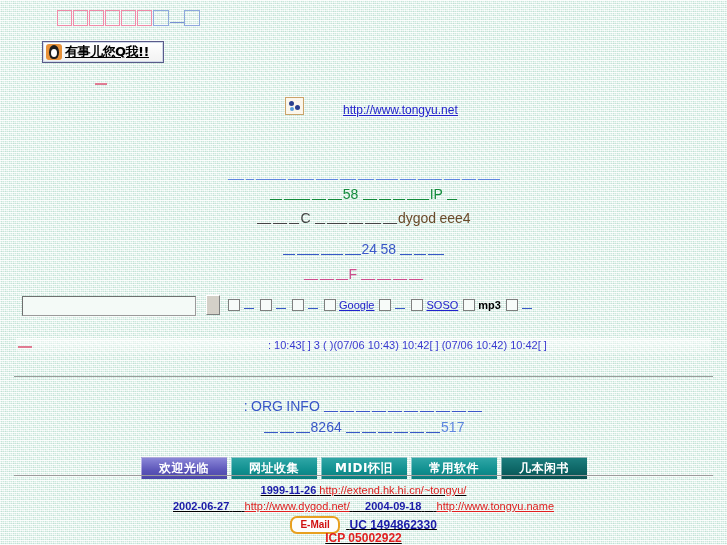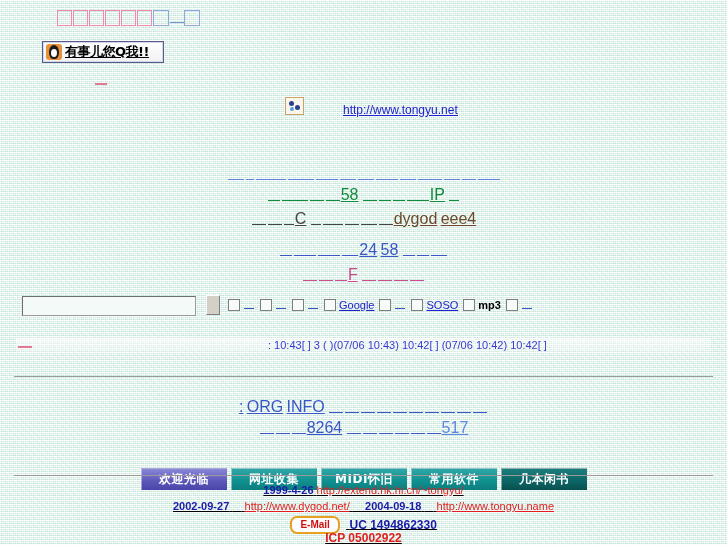--- a/index.html
+++ b/index.html
@@ -48,42 +48,42 @@
 
   
   .url-icon{left:285px;top:97px;width:17px;height:16px;border:1px solid #caa36a;background:#fbf6ec;}
   .url-icon i{position:absolute;border-radius:50%;background:#2a3f8f;display:block;}
   .link{color:#2222cc;text-decoration:underline;cursor:pointer;}
   .site-url{left:343px;top:103px;font-size:12px;}
 
   
   .block{position:absolute;text-align:center;width:727px;left:0;}
   .u{display:inline-block;border-bottom:1px solid currentColor;height:8px;margin:0 1px;vertical-align:middle;}
-  .lbl{text-decoration:underline;font-size:16px;}
+  .lbl{font-size:14px;}
 
   
   .search-row{left:0;top:296px;width:592px;height:26px;}
   .sinput{position:absolute;left:22px;top:0px;width:168px;height:16px;
     border:1px solid #9a9a9a;border-top-color:#6f6f6f;border-left-color:#6f6f6f;background:#f4faf7;}
   .sbtn{position:absolute;left:206px;top:-1px;width:14px;height:20px;background:#d4d0c8;
     border:1px solid #fff;border-right-color:#808080;border-bottom-color:#808080;}
   .radios{position:absolute;left:228px;top:1px;height:16px;white-space:nowrap;}
   .rb{display:inline-block;width:10px;height:10px;border:1px solid #7f7f7f;background:#f7fbf9;vertical-align:middle;margin:0 3px 0 0;}
   .rtxt{font-size:11px;vertical-align:middle;margin-right:5px;}
 
   
   .marq-rule{left:16px;top:338px;width:695px;height:15px;border-top:1px solid #fff;
      background:linear-gradient(rgba(255,255,255,.55),rgba(255,255,255,.15));}
   .marq{position:absolute;left:268px;top:339px;white-space:nowrap;font-size:11px;color:#3a3ad0;}
   .marq-dash{left:18px;top:345px;width:14px;border-bottom:2px solid #e07a92;height:1px;}
 
   hr.sep{position:absolute;left:14px;width:699px;height:0;border:0;border-top:1px solid #9a9a9a;margin:0;}
 
   
-  .nav{left:0;top:468px;width:727px;text-align:center;}
+  .nav{left:0;top:457px;width:727px;text-align:center;}
   .nbtn{display:inline-block;width:85px;height:21px;line-height:21px;margin:0 2px;
      font-family:"DejaVu Sans",sans-serif;font-size:12px;font-weight:bold;color:#fff;
      text-align:center;vertical-align:middle;cursor:pointer;letter-spacing:0.5px;
      border-top:1px solid rgba(255,255,255,.55);border-left:1px solid rgba(255,255,255,.45);}
   .nbtn.v1{background:linear-gradient(180deg,#8a86d8,#5b55b8 60%,#4a45a8);}
   .nbtn.v2{background:linear-gradient(180deg,#2fa6a6,#0f8f8f 60%,#0b7d7d);}
   .nbtn.v3{background:linear-gradient(180deg,#1c7d7d,#0c6464 60%,#084f4f);}
 
   
   .f1{left:0;top:484px;width:727px;text-align:center;font-size:11px;}
@@ -145,26 +145,26 @@
   <div id="midBlock">
       <div class="block" style="top: 398px; color: rgb(58, 87, 200);"><span class="lbl">:</span> <span class="lbl">ORG</span> <span class="lbl">INFO</span> <span class="u" style="width: 14px;"></span><span class="u" style="width: 14px;"></span><span class="u" style="width: 14px;"></span><span class="u" style="width: 14px;"></span><span class="u" style="width: 14px;"></span><span class="u" style="width: 14px;"></span><span class="u" style="width: 14px;"></span><span class="u" style="width: 14px;"></span><span class="u" style="width: 14px;"></span><span class="u" style="width: 14px;"></span></div>
       <div class="block" style="top: 419px; color: rgb(58, 87, 200);"><span class="u" style="width: 14px;"></span><span class="u" style="width: 14px;"></span><span class="u" style="width: 14px;"></span><span class="lbl">8264</span> <span class="u" style="width: 14px;"></span><span class="u" style="width: 14px;"></span><span class="u" style="width: 14px;"></span><span class="u" style="width: 14px;"></span><span class="u" style="width: 14px;"></span><span class="u" style="width: 14px;"></span><span class="lbl" style="color: rgb(94, 134, 224);">517</span> </div>
     </div>
 
   <div class="abs nav" id="navBar"><span class="nbtn v1">欢迎光临</span><span class="nbtn v2">网址收集</span><span class="nbtn v2">MIDI怀旧</span><span class="nbtn v2">常用软件</span><span class="nbtn v3">几本闲书</span></div>
 
   <hr class="sep" style="top:475px;">
 
   <div class="abs f1">
-    <span class="dblue">1999-4-26</span>
+    <span class="dblue">1999-11-26</span>
     <span> </span>
     <span class="dred">http://extend.hk.hi.cn/~tongyu/</span>
   </div>
   <div class="abs f2">
-    <span class="dblue">2002-09-27</span>
+    <span class="dblue">2002-06-27</span>
     <span>&nbsp;&nbsp;&nbsp;</span>
     <span class="dred" style="text-decoration:underline">http://www.dygod.net/</span>
     <span>&nbsp;&nbsp;&nbsp;</span>
     <span class="dblue">2004-09-18</span>
     <span>&nbsp;&nbsp;&nbsp;</span>
     <span class="dred" style="text-decoration:underline">http://www.tongyu.name</span>
   </div>
   <div class="f4-comma">'</div>
   <div class="abs f3">
     <span class="emailbtn">E-Mail</span>

